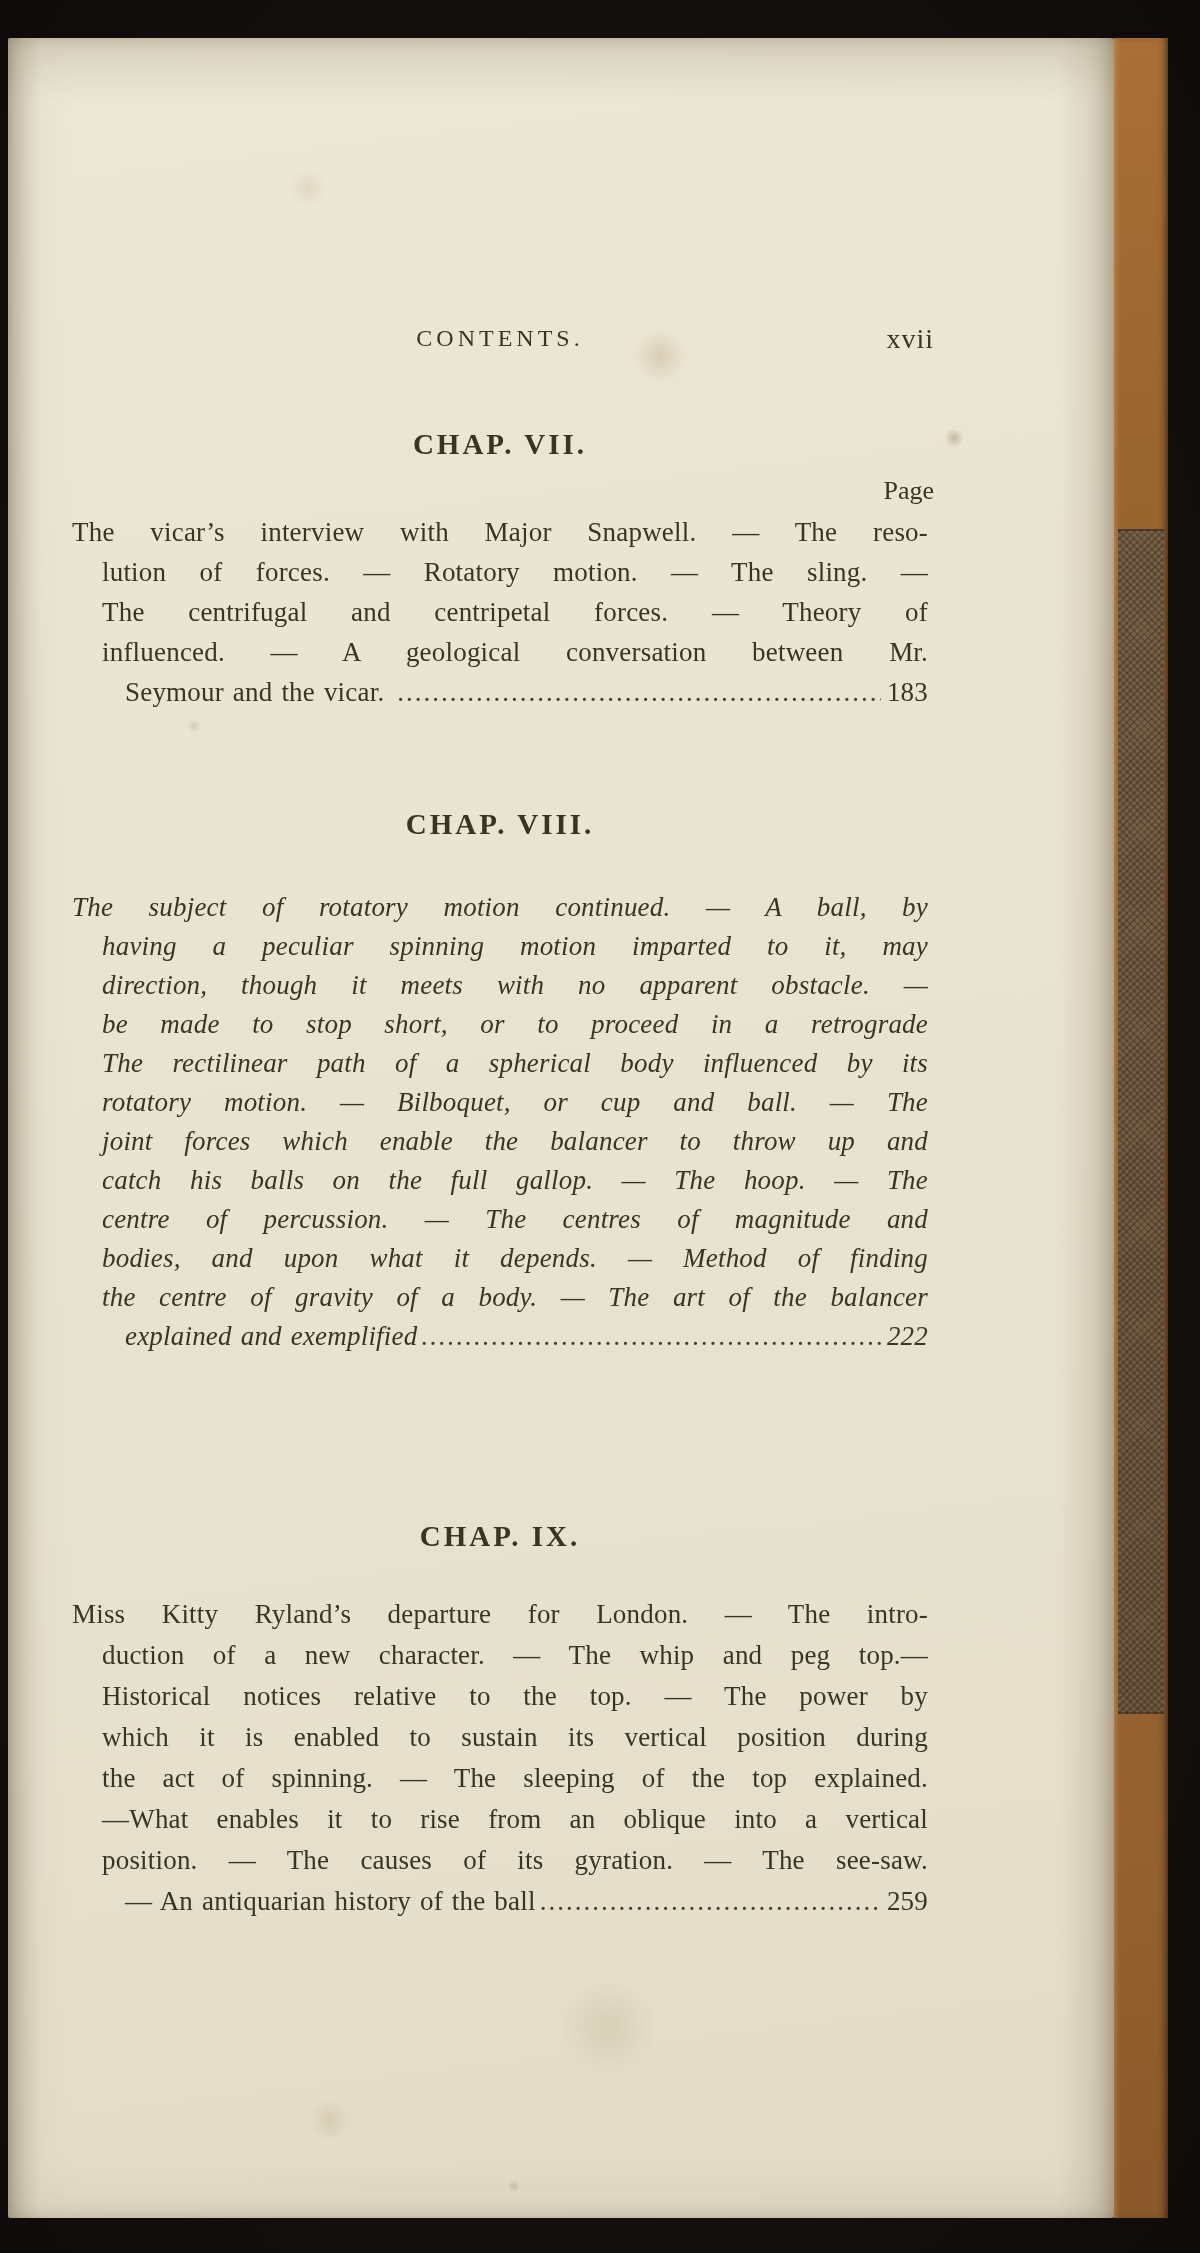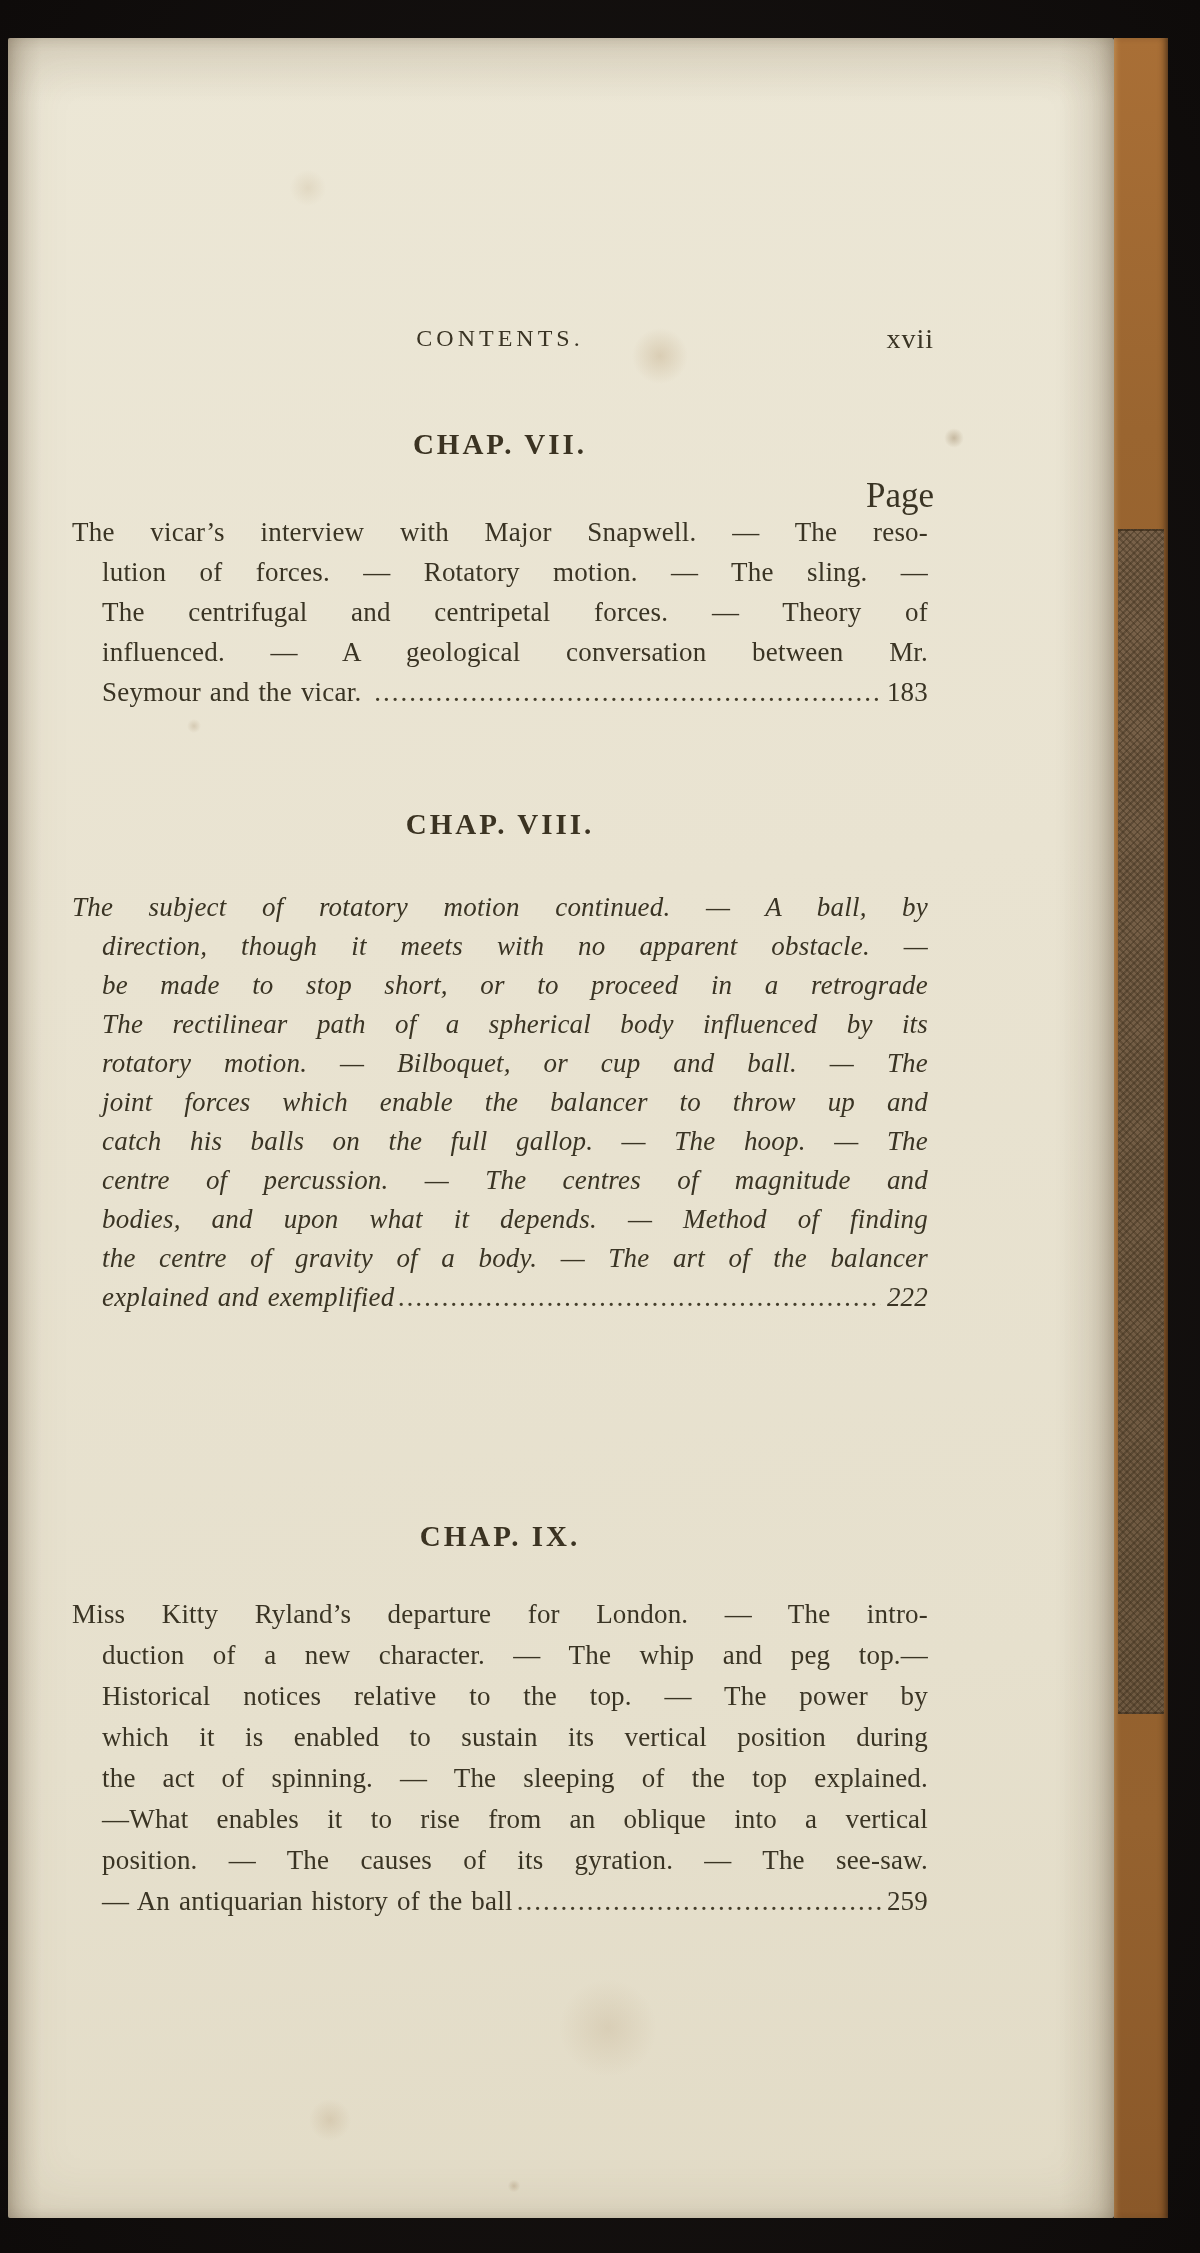--- a/index.html
+++ b/index.html
@@ -50,21 +50,21 @@
   .pg-header{position:absolute;left:64px;top:287px;width:856px;height:36px;}
   .pg-header .title{
     position:absolute;left:0;right:0;text-align:center;
     font-size:24px;letter-spacing:4px;font-weight:400;color:#3a3424;
   }
   .pg-header .folio{
     position:absolute;right:-6px;top:-2px;font-size:28px;color:#3a3424;letter-spacing:1px;
   }
   .page-label{
     position:absolute;left:64px;top:438px;width:862px;
-    text-align:right;font-size:35px;color:#3a3424;
+    text-align:right;font-size:26px;color:#3a3424;
   }
   .chapter{position:absolute;left:64px;width:856px;color:#3a3424;}
   .chapter-1{top:388px;}
   .chapter-2{top:768px;}
   .chapter-3{top:1480px;}
   .chap-head{
     margin:0;text-align:center;font-size:29px;line-height:36px;
     font-weight:700;letter-spacing:3px;color:#3b3322;
   }
   .chapter-1 .chap-body{margin-top:50px;}
@@ -74,21 +74,21 @@
     font-size:27px;color:#3a3424;word-spacing:2px;letter-spacing:.2px;
     padding-left:30px;
     text-align:justify;text-align-last:justify;
     white-space:nowrap;
   }
   .chapter-1 .line{line-height:40px;}
   .chapter-2 .line{line-height:39px;font-style:italic;}
   .chapter-3 .line{line-height:41px;}
   .line.first{padding-left:0;}
   .line.leader{display:flex;align-items:baseline;text-align:left;text-align-last:left;}
-  .line.leader .tail{white-space:pre;}
+  .line.leader .tail{white-space:pre;margin-left:23px;}
   .line.leader .dots{
     flex:1;overflow:hidden;white-space:nowrap;letter-spacing:2px;
     margin:0 6px 0 4px;color:#443d2a;
   }
   .line.leader .pnum{flex:0 0 auto;font-size:27px;color:#3a3424;}
 </style>
 </head>
 <body>
 
 <div class="scan">
@@ -110,20 +110,21 @@
               <span class="tail">Seymour and the vicar. </span>
               <span class="dots">..........................................................................................</span>
               <span class="pnum">183</span>
             </div>
           </div>
   </section>
         <section class="chapter chapter-2">
     <h2 class="chap-head">CHAP. VIII.</h2>
     <div class="chap-body">
             <div class="line first">The subject of rotatory motion continued. — A ball, by</div>
+            <div class="line">having a peculiar spinning motion imparted to it, may</div>
             <div class="line">direction, though it meets with no apparent obstacle. —</div>
             <div class="line">be made to stop short, or to proceed in a retrograde</div>
             <div class="line">The rectilinear path of a spherical body influenced by its</div>
             <div class="line">rotatory motion. — Bilboquet, or cup and ball. — The</div>
             <div class="line">joint forces which enable the balancer to throw up and</div>
             <div class="line">catch his balls on the full gallop. — The hoop. — The</div>
             <div class="line">centre of percussion. — The centres of magnitude and</div>
             <div class="line">bodies, and upon what it depends. — Method of finding</div>
             <div class="line">the centre of gravity of a body. — The art of the balancer</div>
             <div class="line leader">

